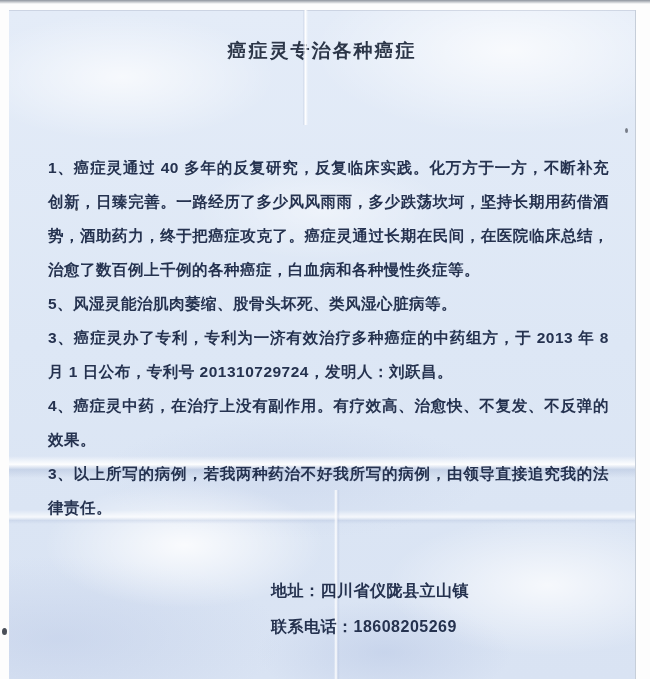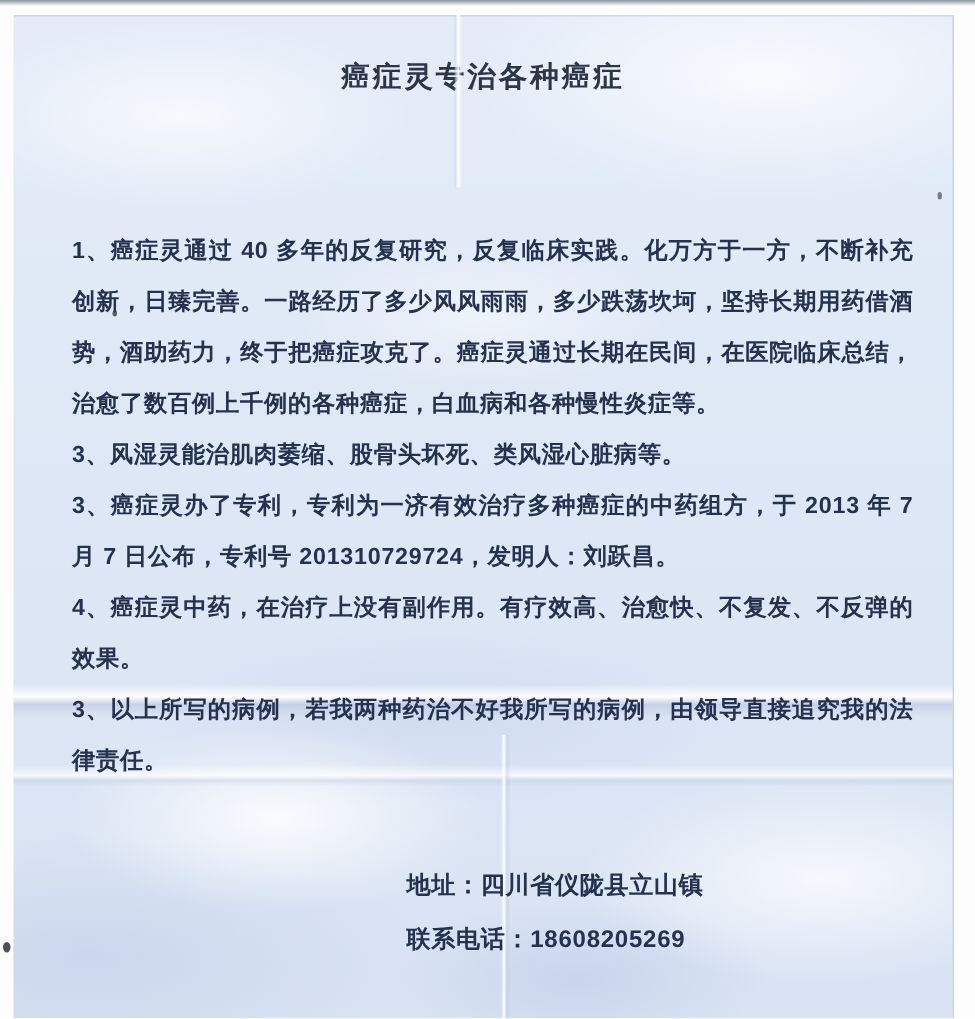--- a/index.html
+++ b/index.html
@@ -117,22 +117,22 @@
     <div class="crease crease-h2"></div>
     <div class="crease crease-v-bottom"></div>
     <div class="speck speck-1"></div>
     <div class="speck speck-2"></div>
     <div class="speck speck-3"></div>
 
     <h1 class="title">癌症灵专治各种癌症</h1>
 
     <div class="bodytext">
       <p>1、癌症灵通过 40 多年的反复研究，反复临床实践。化万方于一方，不断补充创新，日臻完善。一路经历了多少风风雨雨，多少跌荡坎坷，坚持长期用药借酒势，酒助药力，终于把癌症攻克了。癌症灵通过长期在民间，在医院临床总结，治愈了数百例上千例的各种癌症，白血病和各种慢性炎症等。</p>
-      <p>3、风湿灵能治肌肉萎缩、股骨头坏死、类风湿心脏病等。</p>
-      <p>3、癌症灵办了专利，专利为一济有效治疗多种癌症的中药组方，于 2013 年 7 月 7 日公布，专利号 201310729724，发明人：刘跃昌。</p>
+      <p>5、风湿灵能治肌肉萎缩、股骨头坏死、类风湿心脏病等。</p>
+      <p>3、癌症灵办了专利，专利为一济有效治疗多种癌症的中药组方，于 2013 年 8 月 1 日公布，专利号 201310729724，发明人：刘跃昌。</p>
       <p>4、癌症灵中药，在治疗上没有副作用。有疗效高、治愈快、不复发、不反弹的效果。</p>
       <p>3、以上所写的病例，若我两种药治不好我所写的病例，由领导直接追究我的法律责任。</p>
     </div>
 
     <div class="footer">
       <p><span>地址：</span><span>四川省仪陇县立山镇</span></p>
       <p><span>联系电话：</span><span>18608205269</span></p>
     </div>
   </div>
   <div class="edge-top"></div>

